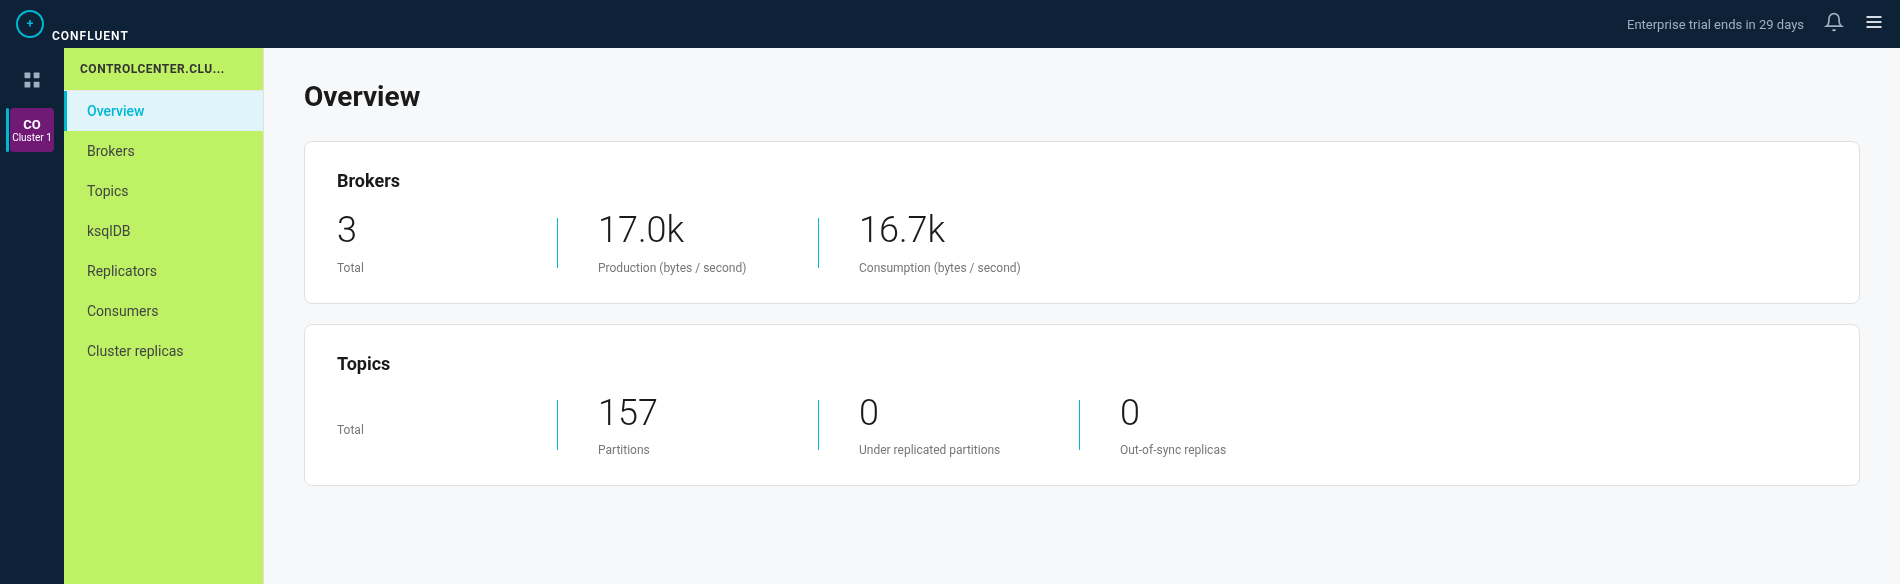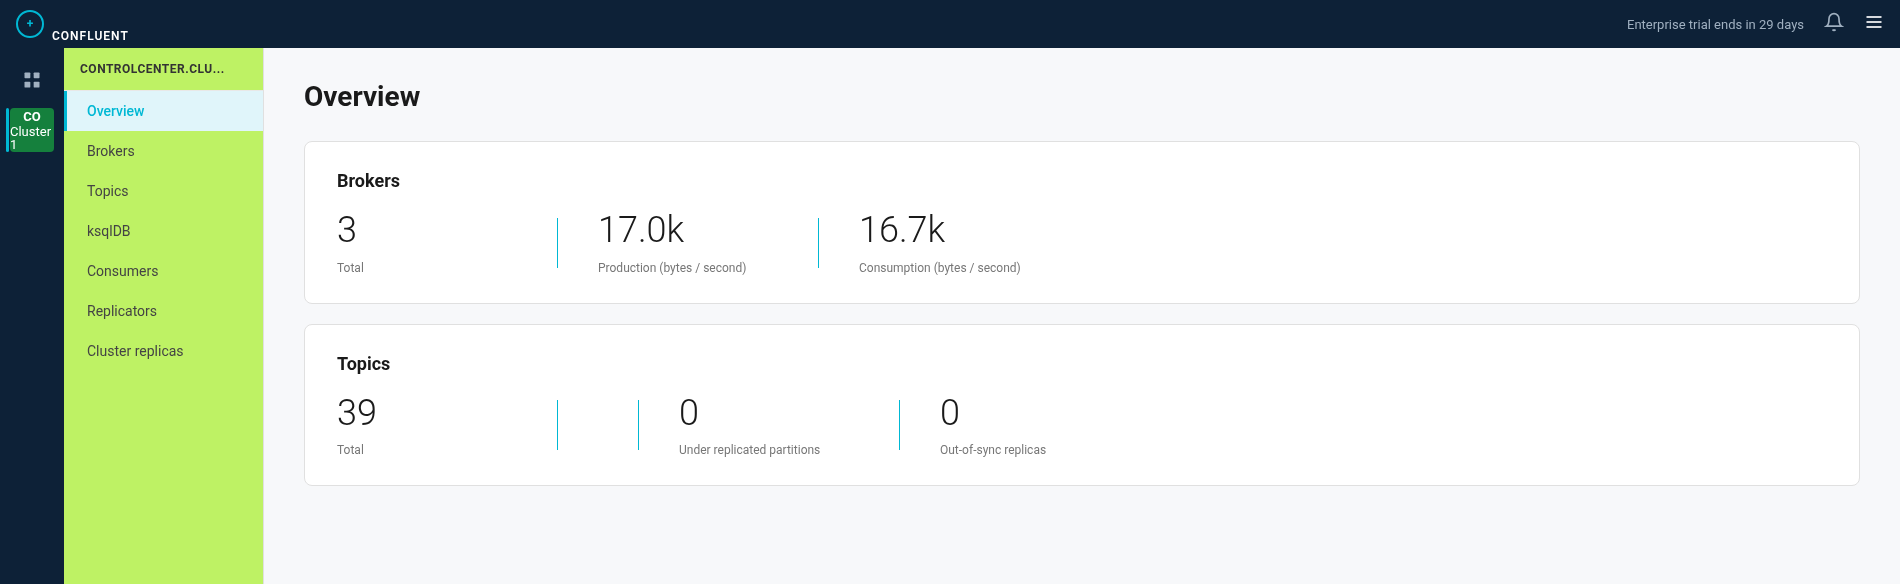--- a/index.html
+++ b/index.html
@@ -94,21 +94,21 @@
       cursor: pointer;
     }
     .cluster-icon svg {
       width: 20px;
       height: 20px;
       fill: #a0b0c0;
     }
     .cluster-badge {
       width: 44px;
       height: 44px;
-      background: #15803d;
+      background: #701a75;
       border-radius: 4px;
       display: flex;
       flex-direction: column;
       align-items: center;
       justify-content: center;
       cursor: pointer;
       position: relative;
     }
     .cluster-badge::before {
       content: '';
@@ -121,21 +121,21 @@
       border-radius: 2px;
     }
     .cluster-badge-text {
       color: white;
       font-size: 13px;
       font-weight: 700;
       line-height: 1;
     }
     .cluster-badge-sub {
       color: white;
-      font-size: 13px;
+      font-size: 10px;
       line-height: 1;
       margin-top: 2px;
     }
 
     
     .nav-sidebar {
       width: 200px;
       background: #bef264;
       border-right: 1px solid #e0e0e0;
       display: flex;
@@ -264,22 +264,22 @@
       <span class="cluster-badge-sub">Cluster 1</span>
     </div>
   </div>
 
   <div class="nav-sidebar">
     <div class="nav-cluster-name">CONTROLCENTER.CLU...</div>
     <div class="nav-item active">Overview</div>
     <div class="nav-item">Brokers</div>
     <div class="nav-item">Topics</div>
     <div class="nav-item">ksqlDB</div>
+    <div class="nav-item">Replicators</div>
     <div class="nav-item">Consumers</div>
-    <div class="nav-item">Replicators</div>
     <div class="nav-item">Cluster replicas</div>
   </div>
 
   <div class="main-content">
     <h1 class="page-title">Overview</h1>
 
     <div class="card">
       <div class="card-title">Brokers</div>
       <div class="card-stats">
         <div class="stat-item">
@@ -296,24 +296,27 @@
           <div class="stat-value">16.7k</div>
           <div class="stat-label">Consumption (bytes / second)</div>
         </div>
       </div>
     </div>
 
     <div class="card">
       <div class="card-title">Topics</div>
       <div class="card-stats">
         <div class="stat-item">
-          <div class="stat-value">39</div>
           <div class="stat-label">Total</div>
         </div>
         <div class="stat-divider"></div>
+        <div class="stat-item">
+          <div class="stat-value">157</div>
+          <div class="stat-label">Partitions</div>
+        </div>
         <div class="stat-divider"></div>
         <div class="stat-item">
           <div class="stat-value">0</div>
           <div class="stat-label">Under replicated partitions</div>
         </div>
         <div class="stat-divider"></div>
         <div class="stat-item">
           <div class="stat-value">0</div>
           <div class="stat-label">Out-of-sync replicas</div>
         </div>

